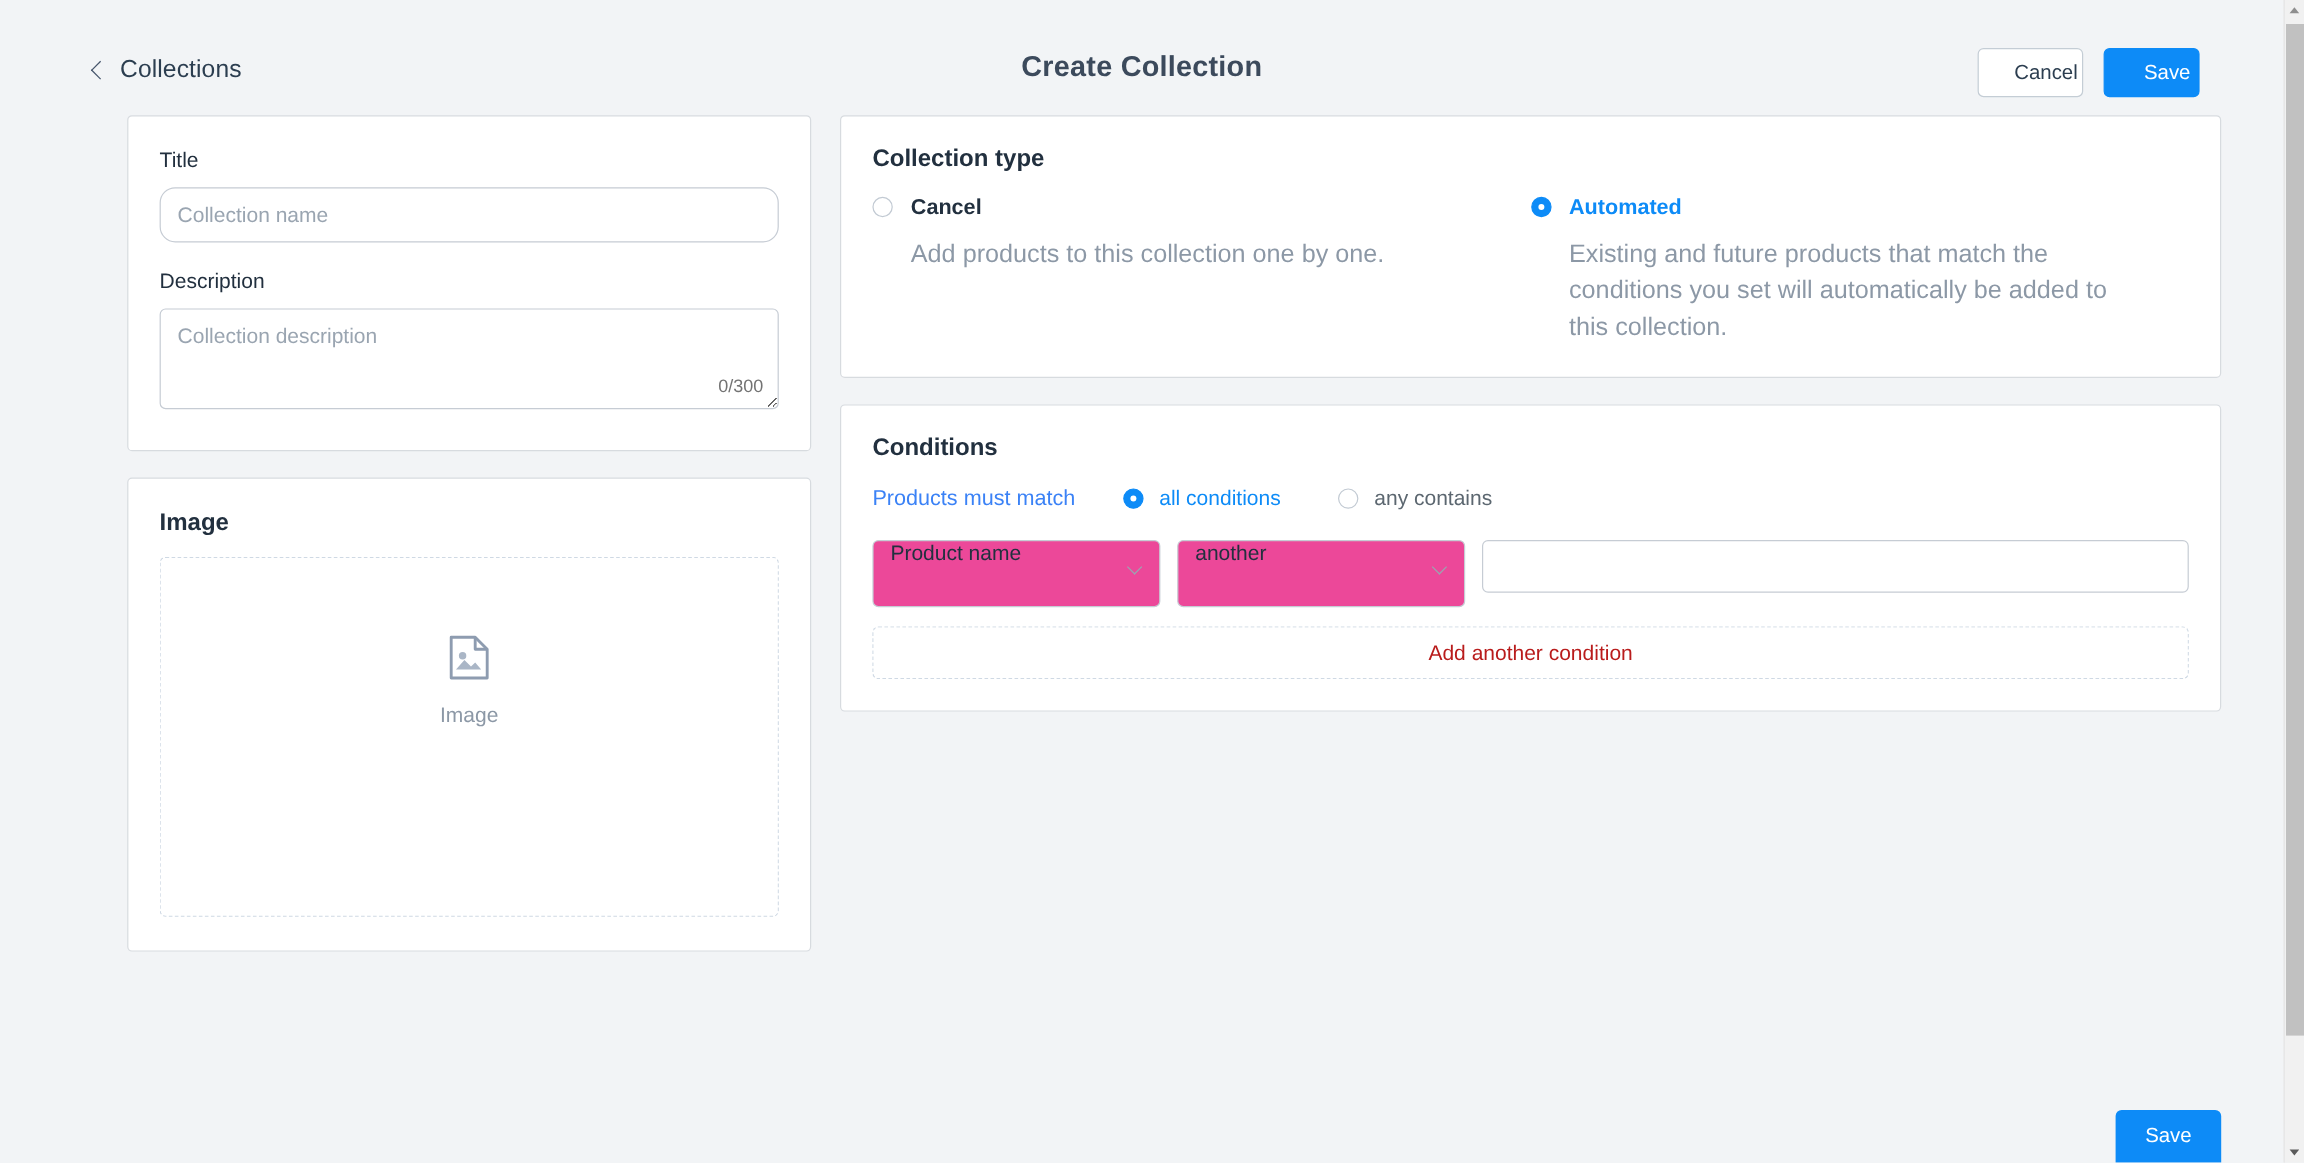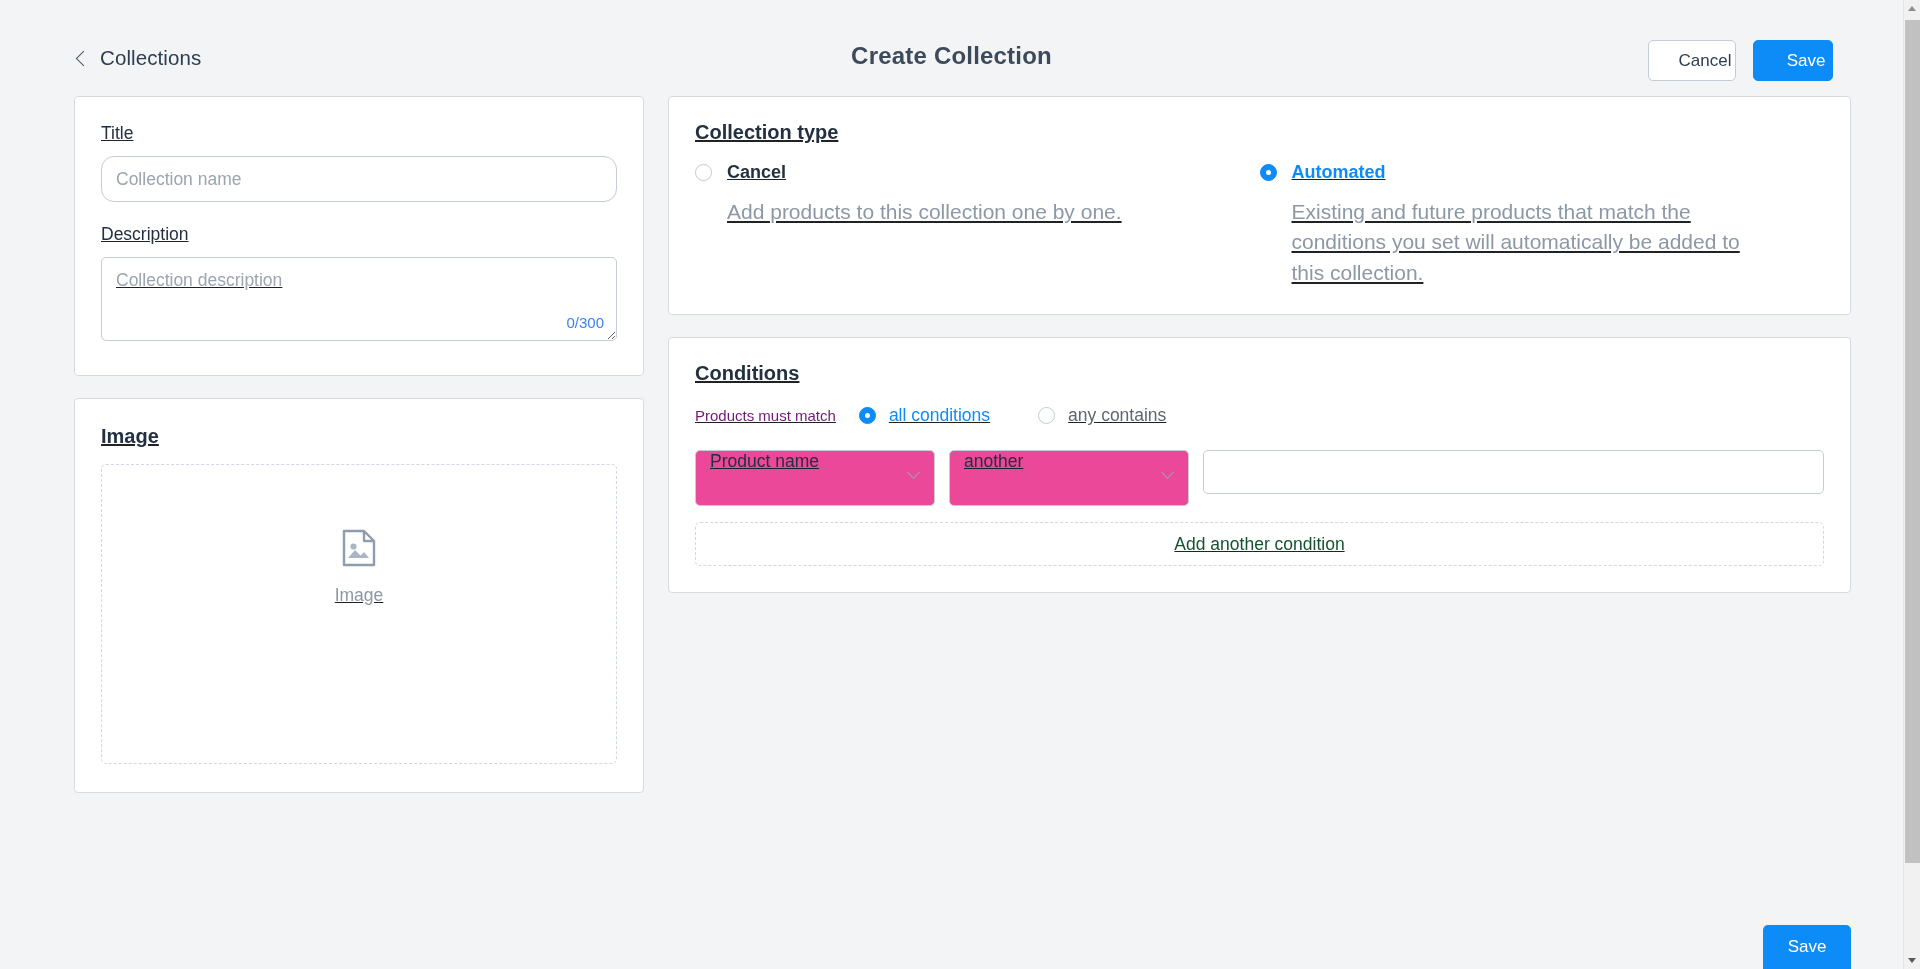--- a/index.html
+++ b/index.html
@@ -99,22 +99,21 @@
     background: #0d8bf7;
     border: 1px solid #0d8bf7;
     color: #ffffff;
   }
 
   
   .content {
     display: flex;
     align-items: flex-start;
     gap: 24px;
-    padding: 0 52px 0 74px;
-    text-decoration: underline;
+    padding: 0 52px 0 106px;
   }
   .col-left  { width: 570px; flex: 0 0 570px; }
   .col-right { flex: 1 1 auto; }
 
   .card {
     background: #ffffff;
     border: 1px solid #d7dbdf;
     border-radius: 4px;
     margin-bottom: 22px;
   }
@@ -159,21 +158,21 @@
     outline: none;
     resize: vertical;
     display: block;
   }
   .text-area::placeholder { color: #9aa5b1; }
   .char-count {
     position: absolute;
     right: 13px;
     bottom: 10px;
     font-size: 15px;
-    color: #3b82f6;
+    color: #737373;
     pointer-events: none;
   }
 
   .card-image { padding: 26px 26px 28px 26px; }
   .section-title {
     font-size: 20px;
     font-weight: bold;
     color: #22303f;
     margin-bottom: 16px;
   }
@@ -248,23 +247,23 @@
     max-width: 470px;
   }
 
   
   .match-row {
     display: flex;
     align-items: center;
     margin-top: 20px;
   }
   .match-label {
-    font-size: 15px;
-    color: #701a75;
-    margin-right: 23px;
+    font-size: 18px;
+    color: #3b82f6;
+    margin-right: 40px;
   }
   .match-opt {
     display: flex;
     align-items: center;
     gap: 13px;
     cursor: pointer;
     margin-right: 48px;
   }
   .match-opt .opt-text { font-size: 17.5px; color: #5c6770; }
   .match-opt .opt-text.sel { color: #0d8bf7; }
@@ -314,21 +313,21 @@
 
   .add-condition {
     margin-top: 16px;
     height: 44px;
     border: 1.6px dashed #cfd9e4;
     border-radius: 5px;
     display: flex;
     align-items: center;
     justify-content: center;
     font-size: 17.5px;
-    color: #14532d;
+    color: #b91c1c;
     cursor: pointer;
     background: transparent;
     width: 100%;
     font-family: "Liberation Sans", sans-serif;
   }
 
   
   .bottom-bar {
     position: absolute;
     right: 52px;

